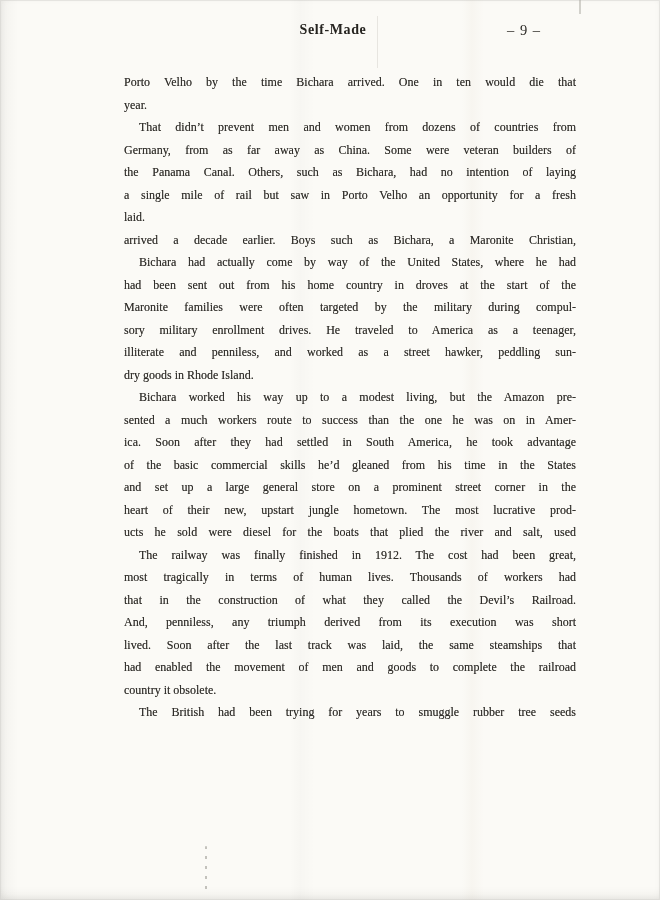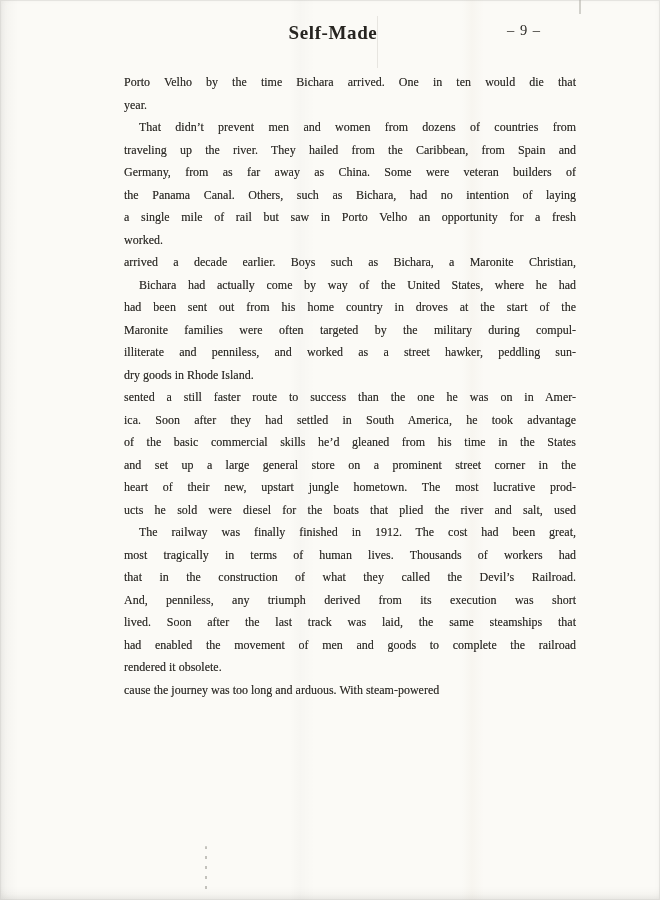--- a/index.html
+++ b/index.html
@@ -34,21 +34,21 @@
     position: absolute;
     top: 22px;
     left: 107px;
     width: 452px;
     height: 18px;
   }
   .running-title {
     display: block;
     text-align: center;
     font-weight: bold;
-    font-size: 19px;
+    font-size: 14px;
     letter-spacing: 0.6px;
     color: #262420;
   }
   .page-number {
     position: absolute;
     top: 0;
     right: 18px;
     font-size: 14.5px;
     letter-spacing: 1px;
     color: #2c2a26;
@@ -113,53 +113,54 @@
     <span class="page-number">– 9 –</span>
   </div>
 
   <div class="page-body">
       <div class="para">
         <div class="line first">Porto Velho by the time Bichara arrived. One in ten would die that</div>
         <div class="line last">year.</div>
       </div>
       <div class="para indent">
         <div class="line first">That didn’t prevent men and women from dozens of countries from</div>
-        <div class="line">traveling up the river. They hailed from the Caribbean, from Spain and</div>
         <div class="line">Germany, from as far away as China. Some were veteran builders of</div>
         <div class="line">the Panama Canal. Others, such as Bichara, had no intention of laying</div>
         <div class="line">a single mile of rail but saw in Porto Velho an opportunity for a fresh</div>
-        <div class="line last">worked.</div>
+        <div class="line last">laid.</div>
       </div>
       <div class="para indent">
         <div class="line">arrived a decade earlier. Boys such as Bichara, a Maronite Christian,</div>
         <div class="line first">Bichara had actually come by way of the United States, where he had</div>
         <div class="line">had been sent out from his home country in droves at the start of the</div>
         <div class="line">Maronite families were often targeted by the military during compul-</div>
+        <div class="line">sory military enrollment drives. He traveled to America as a teenager,</div>
         <div class="line">illiterate and penniless, and worked as a street hawker, peddling sun-</div>
         <div class="line last">dry goods in Rhode Island.</div>
       </div>
       <div class="para indent">
-        <div class="line">sented a still faster route to success than the one he was on in Amer-</div>
+        <div class="line first">Bichara worked his way up to a modest living, but the Amazon pre-</div>
+        <div class="line">sented a much workers route to success than the one he was on in Amer-</div>
         <div class="line">ica. Soon after they had settled in South America, he took advantage</div>
         <div class="line">of the basic commercial skills he’d gleaned from his time in the States</div>
         <div class="line">and set up a large general store on a prominent street corner in the</div>
         <div class="line">heart of their new, upstart jungle hometown. The most lucrative prod-</div>
         <div class="line">ucts he sold were diesel for the boats that plied the river and salt, used</div>
       </div>
       <div class="para indent">
         <div class="line first">The railway was finally finished in 1912. The cost had been great,</div>
         <div class="line">most tragically in terms of human lives. Thousands of workers had</div>
         <div class="line">that in the construction of what they called the Devil’s Railroad.</div>
         <div class="line">And, penniless, any triumph derived from its execution was short</div>
         <div class="line">lived. Soon after the last track was laid, the same steamships that</div>
         <div class="line">had enabled the movement of men and goods to complete the railroad</div>
-        <div class="line last">rendered it obsolete.</div>
+        <div class="line last">country it obsolete.</div>
       </div>
       <div class="para indent">
-        <div class="line last">cause the journey was too long and arduous. With steam-powered</div>
+        <div class="line first">The British had been trying for years to smuggle rubber tree seeds</div>
       </div>
     </div>
 
   <div class="crease-bottom"></div>
   <div class="crease-top-right"></div>
   <div class="crease-top-mid"></div>
 
 </div>
 
 </body></html>

